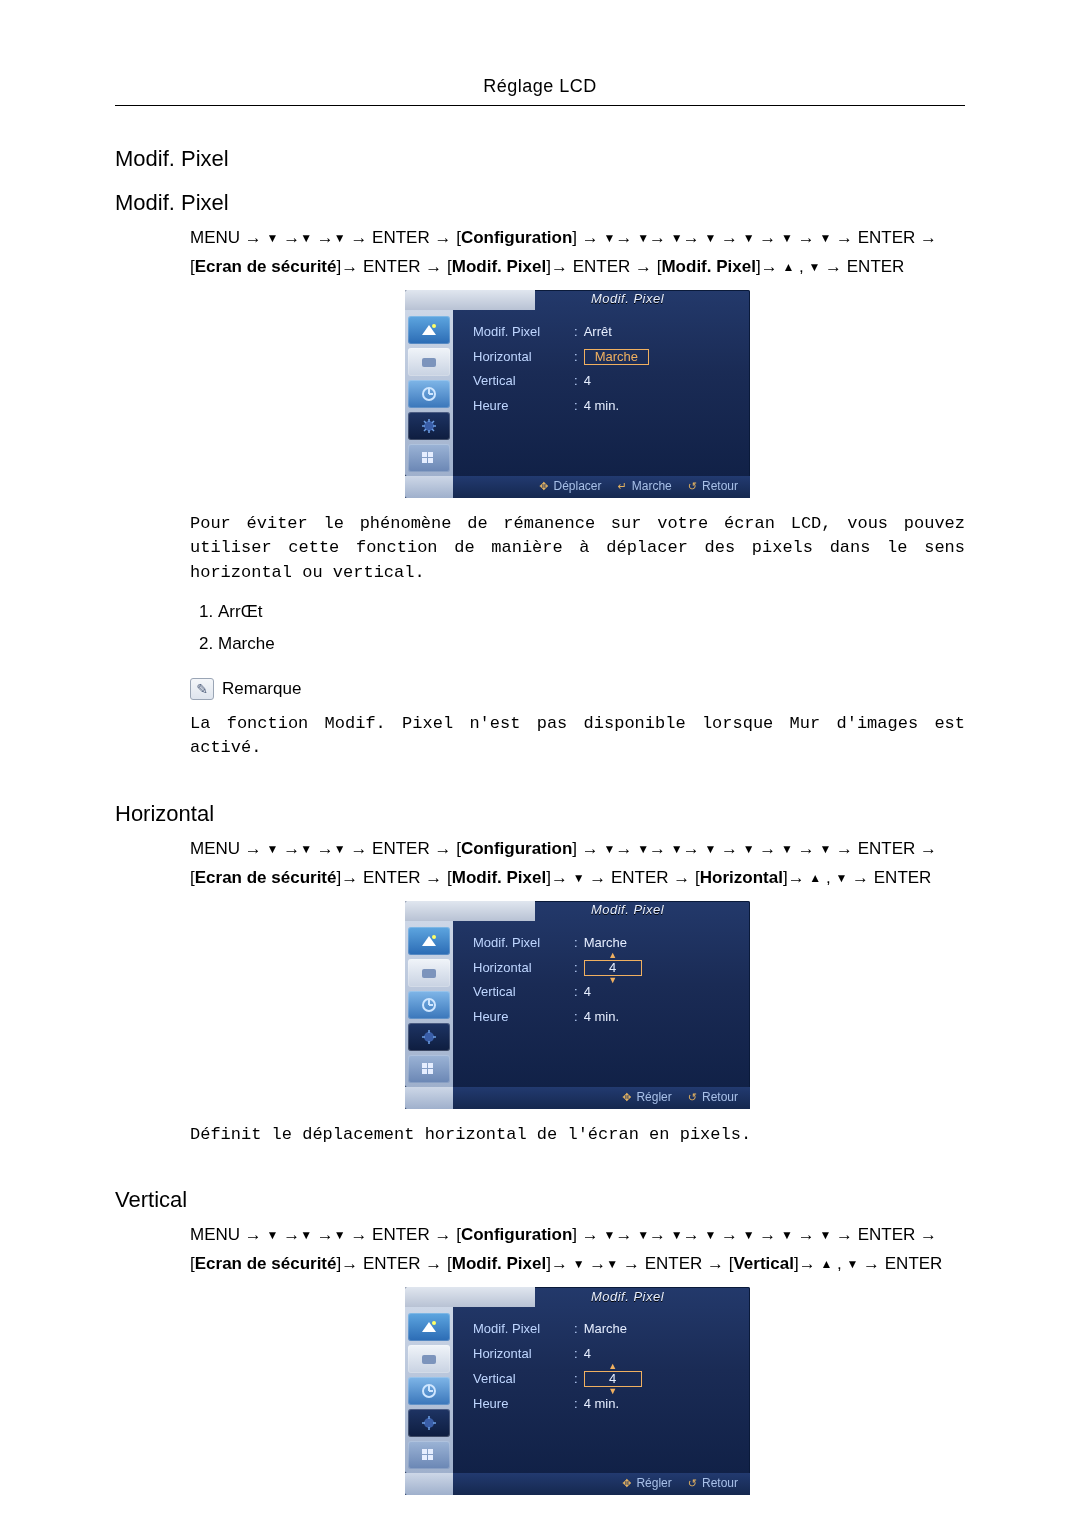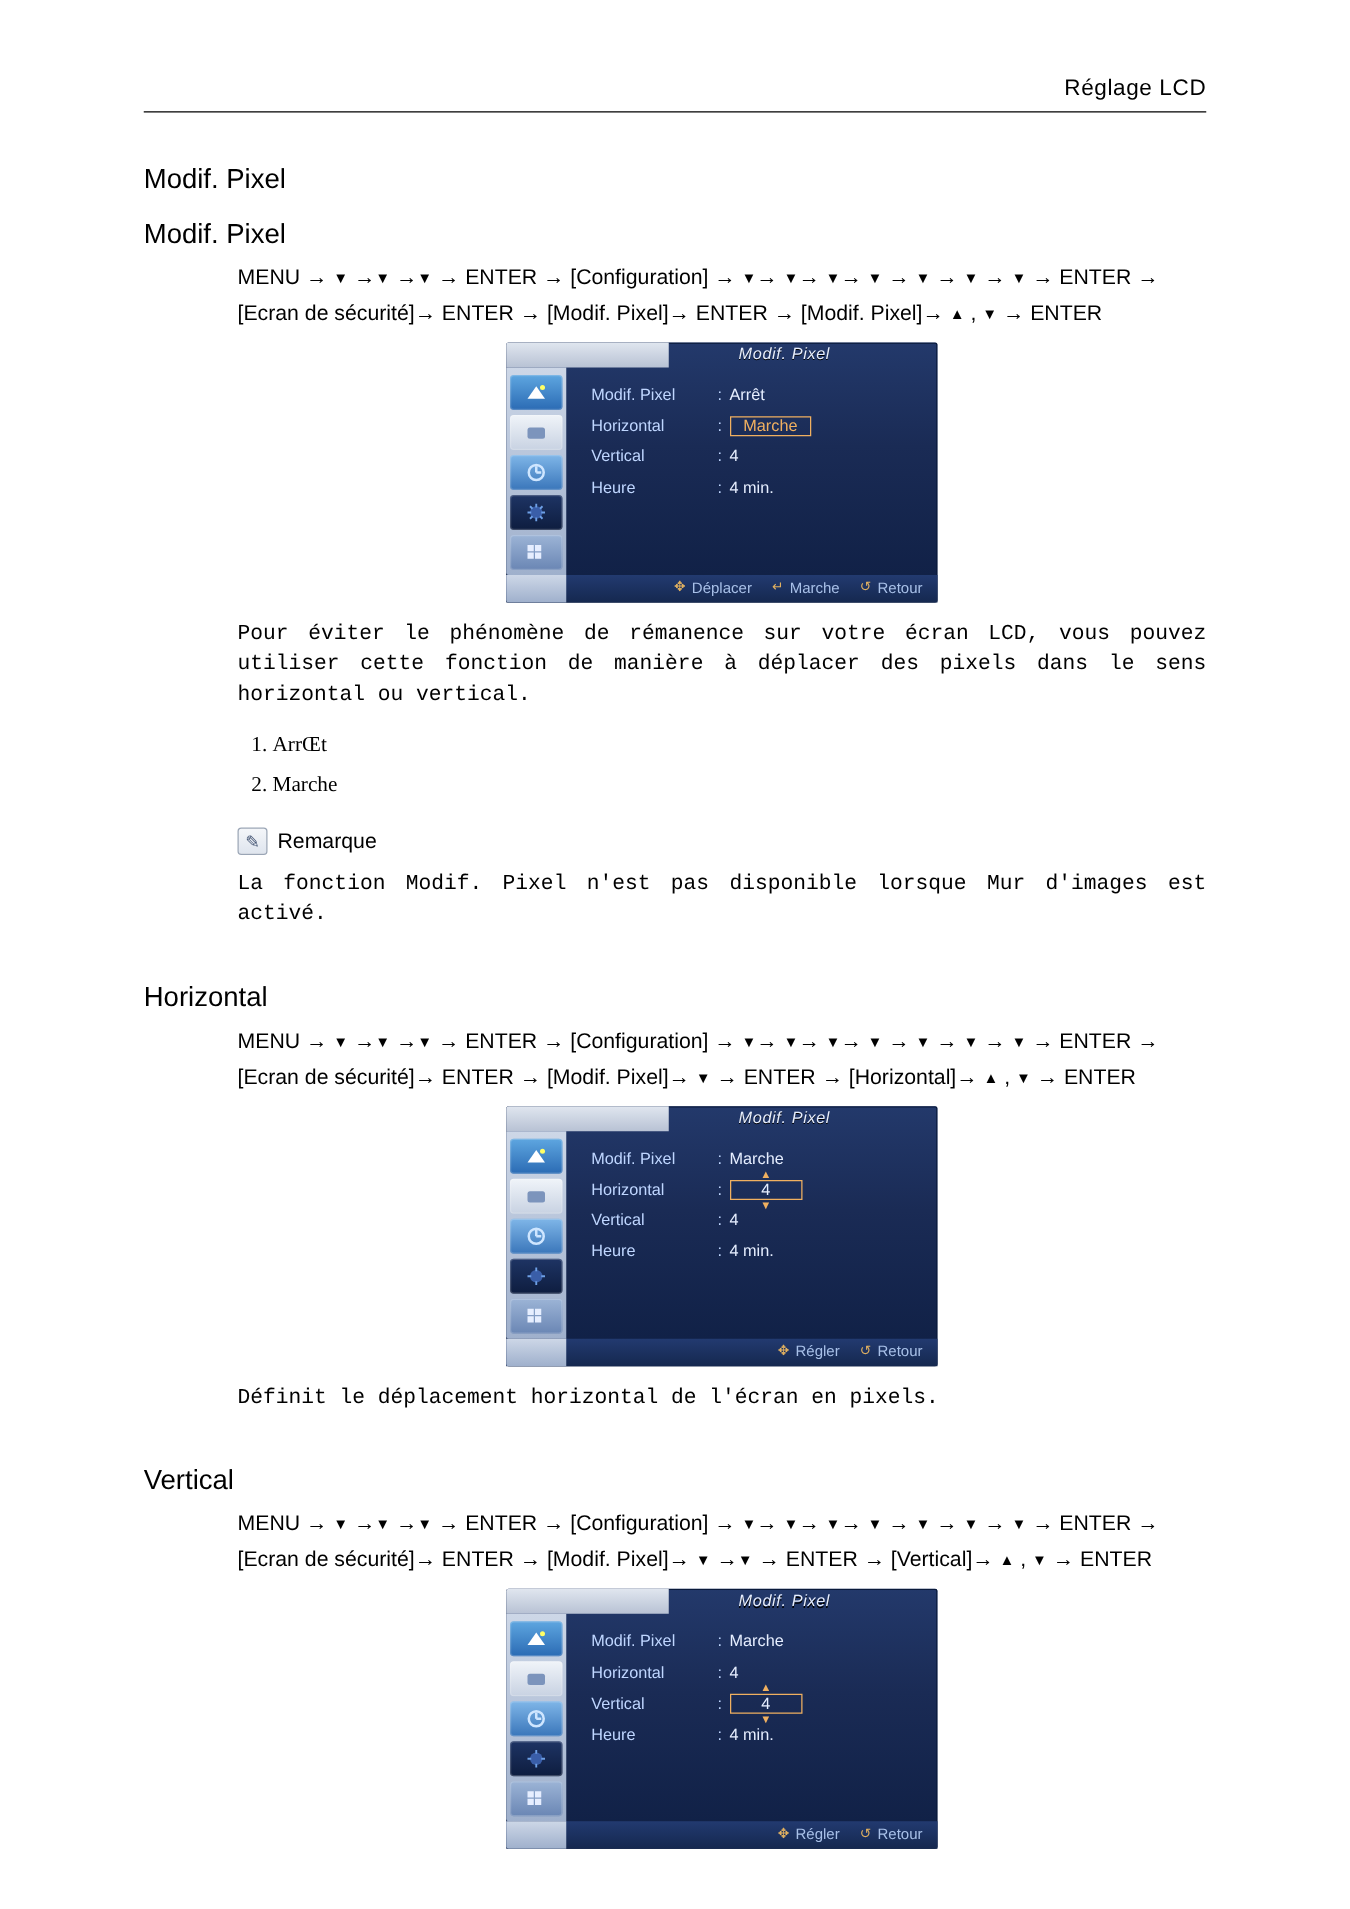--- a/index.html
+++ b/index.html
@@ -14,24 +14,25 @@
     width: 1080px;
     margin: 0 auto;
     padding: 60px 115px 60px 115px;
     box-sizing: border-box;
   }
   .hr {
     border-top: 1px solid #000;
     margin: 0;
   }
   .running-head {
-    text-align: right;
+    text-align: center;
     font-size: 18px;
     padding: 0 0 8px 0;
     letter-spacing: 0.5px;
+    margin-top: 16px;
   }
   h2.section {
     font-size: 22px;
     font-weight: normal;
     margin: 40px 0 8px 0;
   }
   h2.section.tight { margin-top: 18px; }
   .body-block {
     margin-left: 75px;
     font-size: 17px;
@@ -40,21 +41,21 @@
   .body-block p {
     margin: 10px 0;
     text-align: justify;
     font-family: Liberation Mono, monospace;
   }
   .nav-line {
     margin: 8px 0;
     font-size: 17px;
     line-height: 1.7;
   }
-  .nav-line .b { font-weight: normal; }
+  .nav-line .b { font-weight: bold; }
   .tri-down { font-size: 12px; vertical-align: middle; }
   .tri-up   { font-size: 12px; vertical-align: middle; }
   .osd-wrap {
     width: 345px;
     margin: 8px auto 14px auto;
   }
   .osd {
     width: 100%;
     background: linear-gradient(#23396b, #1a2b55 40%, #0f1f44);
     color: #cfe0ff;
@@ -179,21 +180,20 @@
     gap: 5px;
     align-items: center;
   }
   .osd .footer .ficon { color: #e0b060; font-size: 11px; }
   ol.elist {
     margin: 10px 0 10px 0;
     padding-left: 28px;
   }
   ol.elist li {
     padding: 4px 0;
-    font-family: Liberation Serif, serif;
   }
   .remark {
     display: flex;
     align-items: center;
     gap: 8px;
     margin: 16px 0 6px 0;
   }
   .remark .ricon {
     width: 22px;
     height: 20px;

